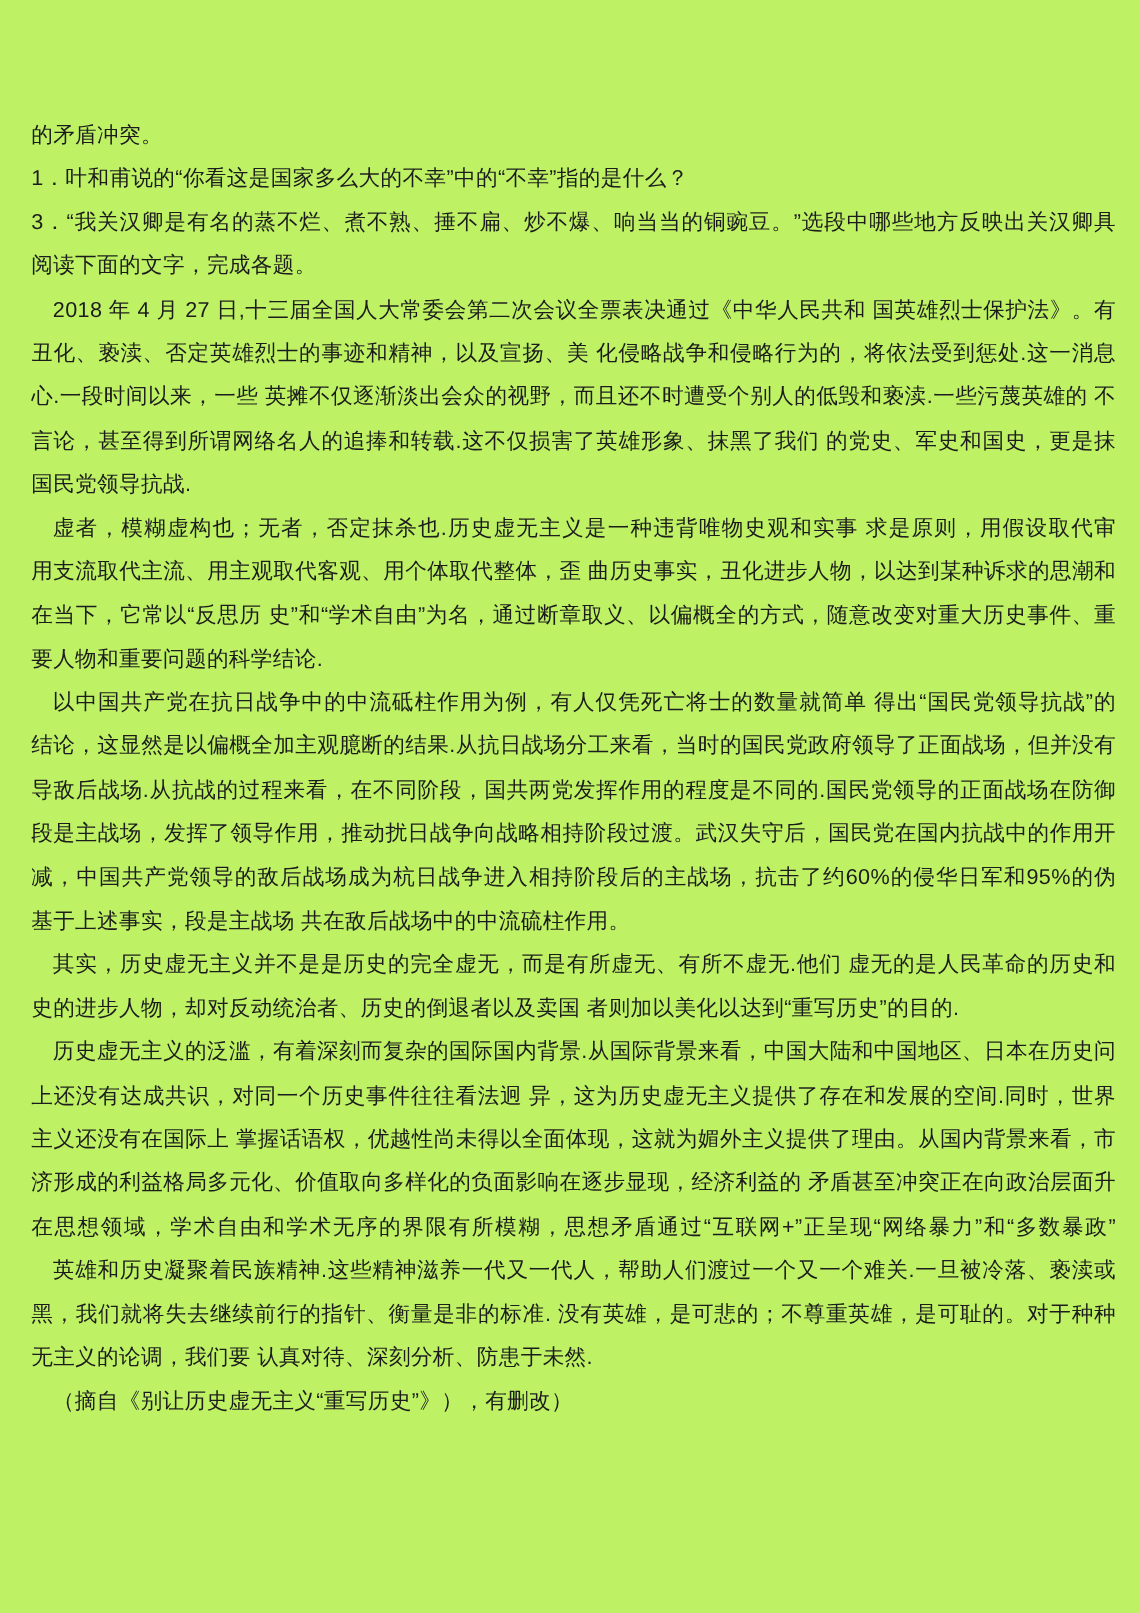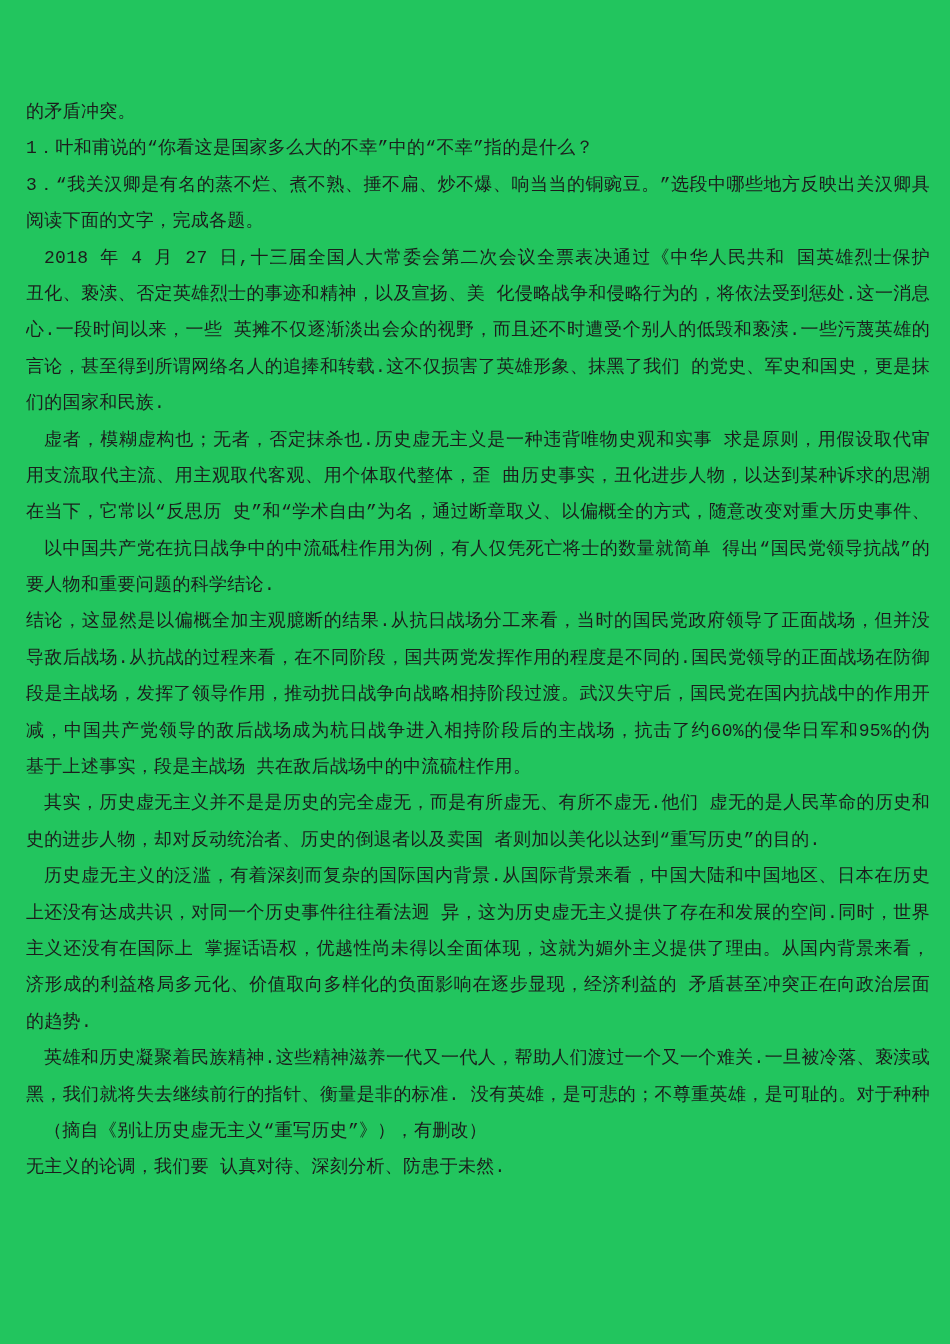--- a/index.html
+++ b/index.html
@@ -4,23 +4,23 @@
 <style>
   html, body {
     margin: 0;
     padding: 0;
     background: #ffffff;
   }
   .page {
     position: relative;
     width: 950px;
     height: 1344px;
-    background: #22c55e;
+    background: #bef264;
     overflow: hidden;
-    font-family: Liberation Mono, monospace;
+    font-family: Liberation Sans, sans-serif;
     color: #1c1c1c;
   }
   .doc-body {
     position: absolute;
     top: 94px;
     left: 26px;
     width: 904px;
   }
   .line {
     font-size: 18px;
@@ -45,36 +45,36 @@
 <div class="page">
   <div class="doc-body">
     <div class="line">的矛盾冲突。</div>
     <div class="line">1．叶和甫说的“你看这是国家多么大的不幸”中的“不幸”指的是什么？</div>
     <div class="line fill">3．“我关汉卿是有名的蒸不烂、煮不熟、捶不扁、炒不爆、响当当的铜豌豆。”选段中哪些地方反映出关汉卿具有“铜</div>
     <div class="line">阅读下面的文字，完成各题。</div>
     <div class="line fill indent">2018 年 4 月 27 日,十三届全国人大常委会第二次会议全票表决通过《中华人民共和 国英雄烈士保护法》。有歪曲、</div>
     <div class="line fill">丑化、亵渎、否定英雄烈士的事迹和精神，以及宣扬、美 化侵略战争和侵略行为的，将依法受到惩处.这一消息大快人</div>
     <div class="line fill">心.一段时间以来，一些 英摊不仅逐渐淡出会众的视野，而且还不时遭受个别人的低毁和亵渎.一些污蔑英雄的 不实</div>
     <div class="line fill">言论，甚至得到所谓网络名人的追捧和转载.这不仅损害了英雄形象、抹黑了我们 的党史、军史和国史，更是抹黑了我</div>
-    <div class="line">们的国家和民族.</div>
+    <div class="line">国民党领导抗战.</div>
     <div class="line fill indent">虚者，模糊虚构也；无者，否定抹杀也.历史虚无主义是一种违背唯物史观和实事 求是原则，用假设取代审实、</div>
     <div class="line fill">用支流取代主流、用主观取代客观、用个体取代整体，歪 曲历史事实，丑化进步人物，以达到某种诉求的思潮和行为.</div>
     <div class="line fill">在当下，它常以“反思历 史”和“学术自由”为名，通过断章取义、以偏概全的方式，随意改变对重大历史事件、重</div>
+    <div class="line">要人物和重要问题的科学结论.</div>
     <div class="line fill indent">以中国共产党在抗日战争中的中流砥柱作用为例，有人仅凭死亡将士的数量就简单 得出“国民党领导抗战”的</div>
-    <div class="line">要人物和重要问题的科学结论.</div>
     <div class="line fill">结论，这显然是以偏概全加主观臆断的结果.从抗日战场分工来看，当时的国民党政府领导了正面战场，但并没有领</div>
     <div class="line fill">导敌后战场.从抗战的过程来看，在不同阶段，国共两党发挥作用的程度是不同的.国民党领导的正面战场在防御阶</div>
     <div class="line fill">段是主战场，发挥了领导作用，推动扰日战争向战略相持阶段过渡。武汉失守后，国民党在国内抗战中的作用开始递</div>
     <div class="line fill">减，中国共产党领导的敌后战场成为杭日战争进入相持阶段后的主战场，抗击了约60%的侵华日军和95%的伪军。正是</div>
     <div class="line">基于上述事实，段是主战场 共在敌后战场中的中流硫柱作用。</div>
     <div class="line fill indent">其实，历史虚无主义并不是是历史的完全虚无，而是有所虚无、有所不虚无.他们 虚无的是人民革命的历史和历</div>
     <div class="line">史的进步人物，却对反动统治者、历史的倒退者以及卖国 者则加以美化以达到“重写历史”的目的.</div>
     <div class="line fill indent">历史虚无主义的泛滥，有着深刻而复杂的国际国内背景.从国际背景来看，中国大陆和中国地区、日本在历史问题</div>
     <div class="line fill">上还没有达成共识，对同一个历史事件往往看法迥 异，这为历史虚无主义提供了存在和发展的空间.同时，世界社会</div>
     <div class="line fill">主义还没有在国际上 掌握话语权，优越性尚未得以全面体现，这就为媚外主义提供了理由。从国内背景来看，市场经</div>
     <div class="line fill">济形成的利益格局多元化、价值取向多样化的负面影响在逐步显现，经济利益的 矛盾甚至冲突正在向政治层面升级.</div>
-    <div class="line">的趋势.</div>
+    <div class="line fill">在思想领域，学术自由和学术无序的界限有所模糊，思想矛盾通过“互联网+”正呈现“网络暴力”和“多数暴政”</div>
     <div class="line fill indent">英雄和历史凝聚着民族精神.这些精神滋养一代又一代人，帮助人们渡过一个又一个难关.一旦被冷落、亵渎或涂</div>
     <div class="line fill">黑，我们就将失去继续前行的指针、衡量是非的标准. 没有英雄，是可悲的；不尊重英雄，是可耻的。对于种种历史虚</div>
+    <div class="line">无主义的论调，我们要 认真对待、深刻分析、防患于未然.</div>
     <div class="line indent">（摘自《别让历史虚无主义“重写历史”》），有删改）</div>
-    <div class="line">无主义的论调，我们要 认真对待、深刻分析、防患于未然.</div>
   </div>
 </div>
 
 </body></html>

